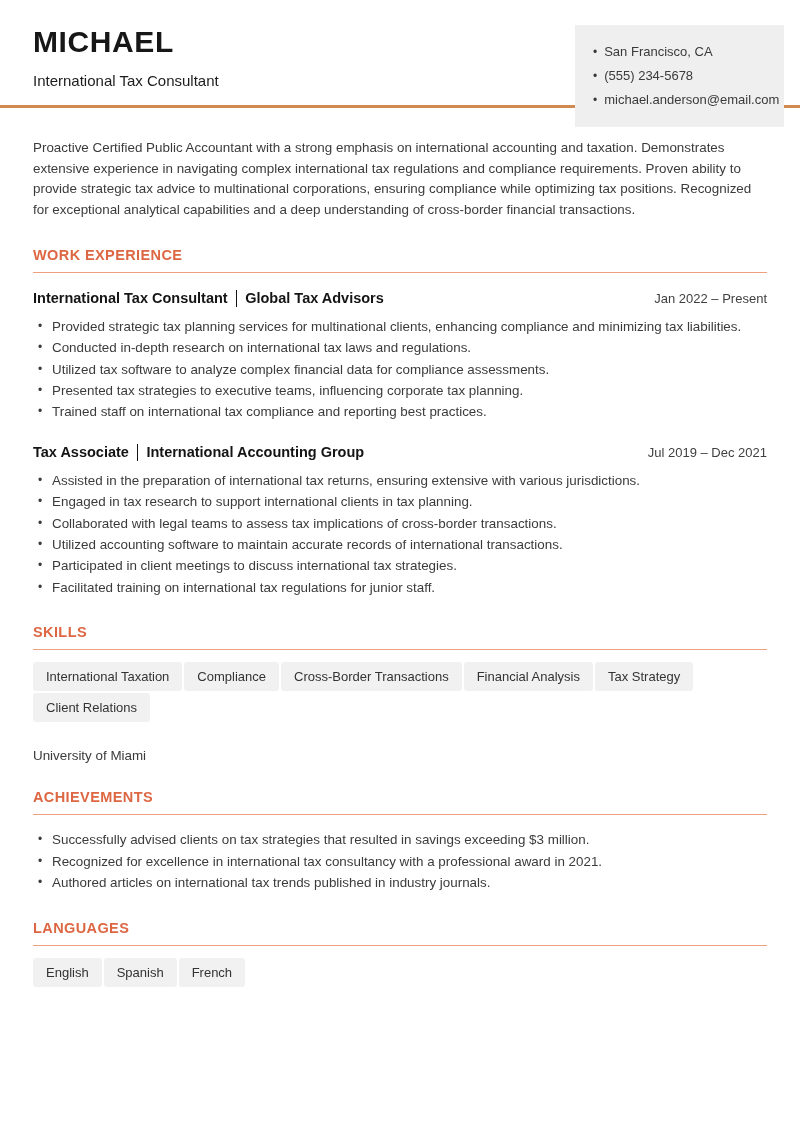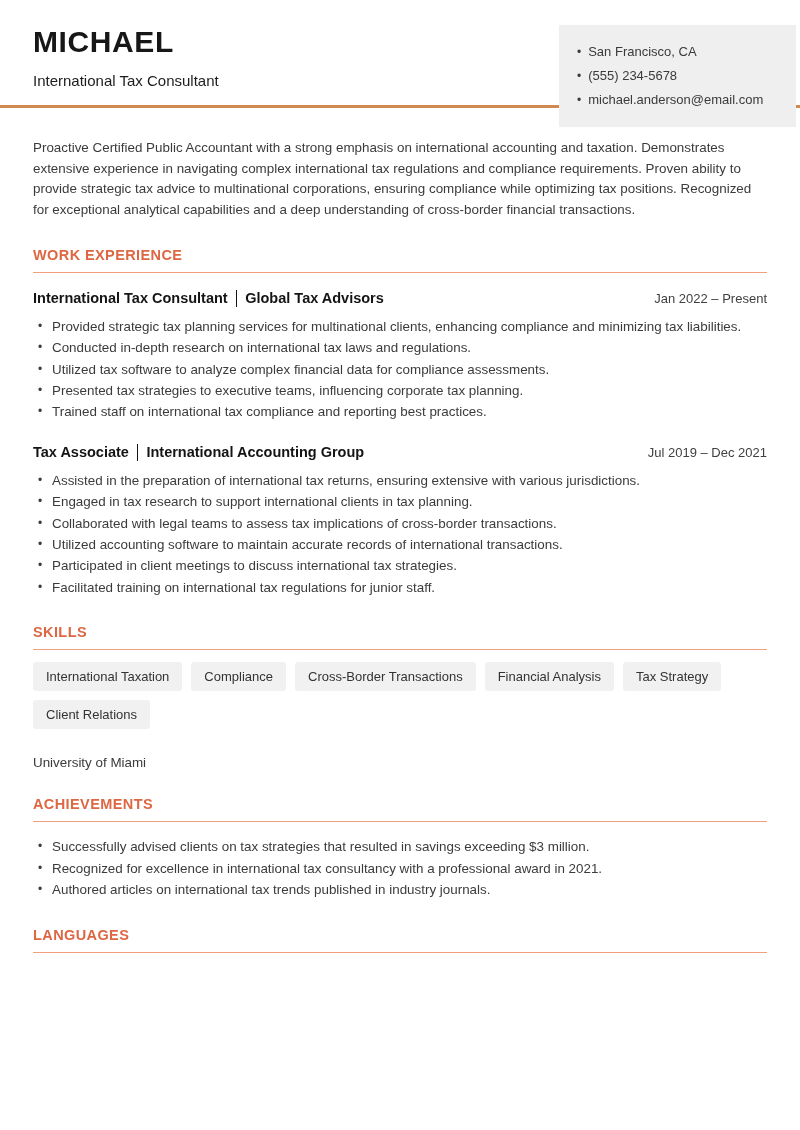--- a/index.html
+++ b/index.html
@@ -15,21 +15,21 @@
   .first-name {
     font-size: 30px; font-weight: 700; letter-spacing: 0.6px;
     color: #171717; line-height: 1.0;
   }
   .last-name {
     font-size: 30px; font-weight: 700; letter-spacing: 0.6px;
     color: var(--accent-name, #ed7440); line-height: 1.0; margin-top: 3px;
   }
   .header-job-title { font-size: 15px; color: #1c1c1c; margin-top: 15px; }
   .contact-card {
-    position: absolute; top: 25px; right: 4px; width: 237px;
+    position: absolute; top: 25px; right: 16px; width: 209px;
     background: var(--contact-bg, #efefef);
     padding: 12px 16px 12px 18px;
     list-style: none;
   }
   .contact-card li {
     font-size: 13px; color: #3a3a3a; line-height: 17px; margin: 6px 0;
     white-space: nowrap;
   }
   .contact-card li::before { content: "•"; margin-right: 7px; font-size: 12px; }
   .top-divider { height: 3px; background: var(--divider-top, #d08a50); margin-top: 16px; }
@@ -57,21 +57,21 @@
 
   ul.bullets { list-style: none; margin-top: 9px; }
   ul.bullets li {
     font-size: 13.4px; line-height: 21.4px; color: var(--text, #3b3b3b);
     padding-left: 19px; position: relative;
   }
   ul.bullets li::before {
     content: "•"; position: absolute; left: 5px; font-size: 12px;
   }
 
-  .tag-row { display: flex; flex-wrap: wrap; gap: 9px; margin-top: 12px; }
+  .tag-row { display: flex; flex-wrap: wrap; gap: 2px; margin-top: 12px; }
   .tag {
     display: inline-flex; align-items: center; height: 29px;
     padding: 0 13px; background: var(--tag-bg, #f1f1f1);
     border-radius: 3px; font-size: 13px; color: #333333; white-space: nowrap;
   }
 
   .edu-row { display: flex; justify-content: space-between; align-items: baseline; margin-top: 16px; }
   .degree { font-size: 14.5px; font-weight: 700; color: #141414; }
   .edu-year { font-size: 13px; color: #3f3f3f; }
   .school { font-size: 13.4px; color: var(--text, #3b3b3b); margin-top: 6px; }
@@ -182,15 +182,23 @@
         <li>Successfully advised clients on tax strategies that resulted in savings exceeding $3 million.</li>
 
         <li>Recognized for excellence in international tax consultancy with a professional award in 2021.</li>
 
         <li>Authored articles on international tax trends published in industry journals.</li>
       </ul>
   </section>
 
   <section class="section">
     <h2 class="section-heading">LANGUAGES</h2>
+    <div class="tag-row">
+
+        <span class="tag">English</span>
+
+        <span class="tag">Spanish</span>
+
+        <span class="tag">French</span>
+      </div>
   </section>
 
 </main>
 
 </body></html>

